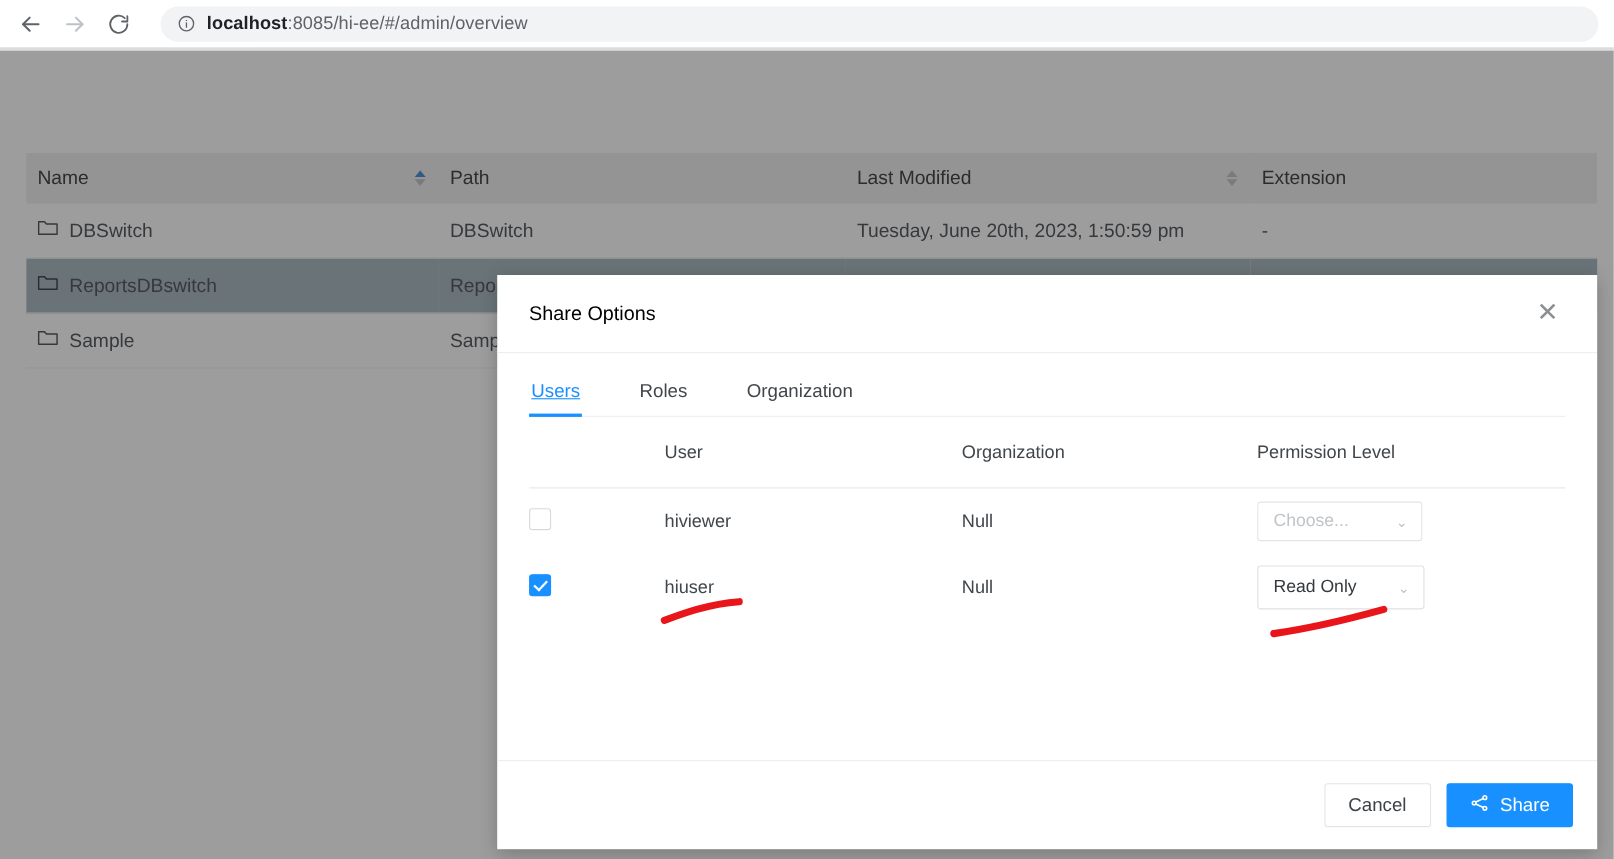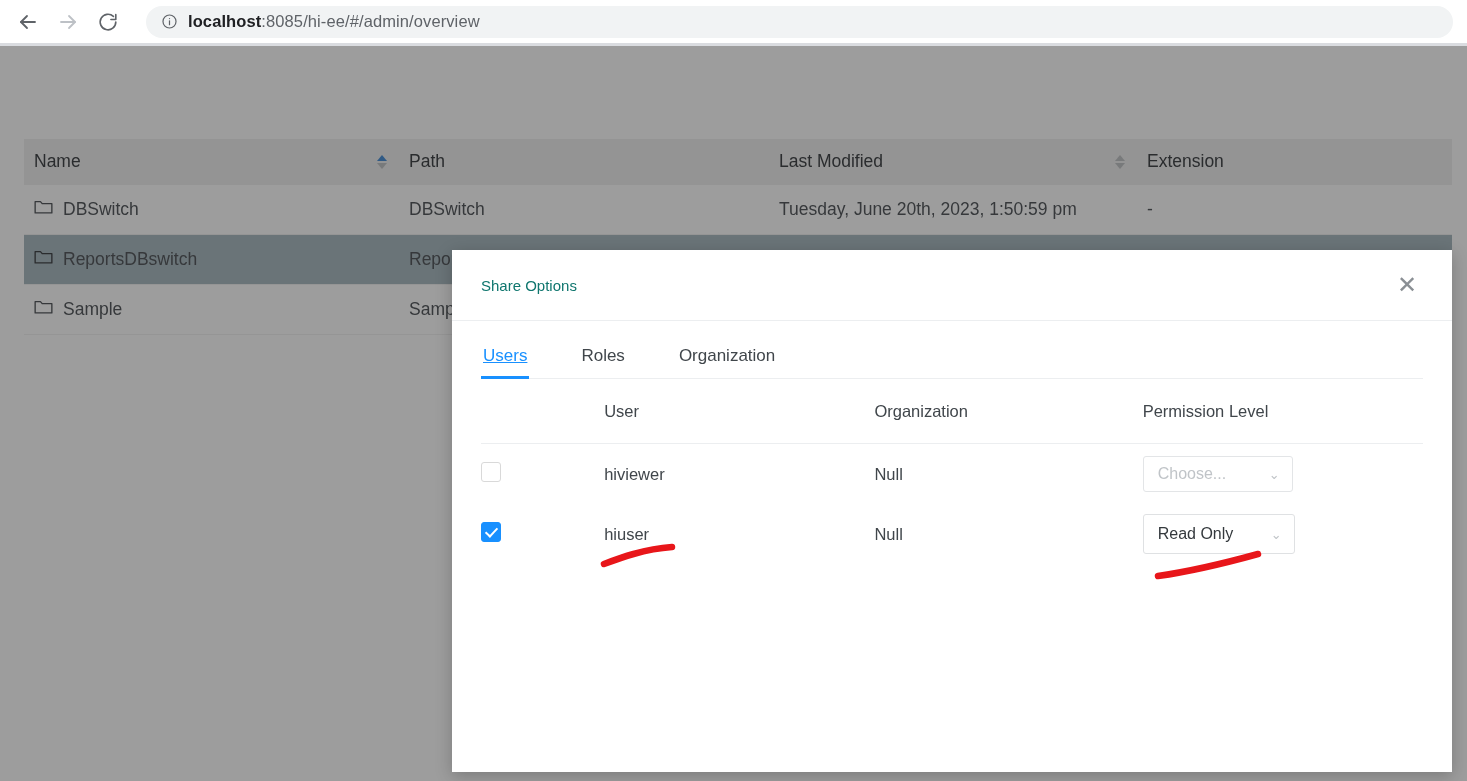--- a/index.html
+++ b/index.html
@@ -188,22 +188,22 @@
     height: 71px;
     flex: none;
     display: flex;
     align-items: center;
     justify-content: space-between;
     padding: 0 29px 0 29px;
     border-bottom: 1px solid #eceef0;
     box-sizing: border-box;
   }
   .modal-title {
-    font-size: 15px;
-    color: #0f766e;
+    font-size: 18px;
+    color: #000000;
     font-weight: 400;
   }
   .modal-close {
     font-size: 24px;
     color: #8a8f94;
     line-height: 1;
     cursor: pointer;
     font-weight: 300;
     padding: 2px 6px;
   }
@@ -534,20 +534,35 @@
             <div class="sel filled">
               <span>Read Only</span>
               <span class="caret">⌄</span>
             </div>
           </td>
         </tr>
       </tbody>
     </table>
   </div>
 
+  <div class="modal-footer">
+    <div class="btn btn-cancel">Cancel</div>
+    <div class="btn btn-share">
+      <span>
+        <svg width="18" height="18" viewBox="0 0 24 24" fill="none" stroke="#ffffff" stroke-width="1.9" stroke-linecap="round" stroke-linejoin="round">
+          <circle cx="18.5" cy="5.5" r="2.2"></circle>
+            <circle cx="5.5" cy="12" r="2.2"></circle>
+            <circle cx="18.5" cy="18.5" r="2.2"></circle>
+          <line x1="7.5" y1="10.8" x2="16.6" y2="6.6"></line>
+            <line x1="7.5" y1="13.2" x2="16.6" y2="17.4"></line>
+        </svg>
+      </span>
+      <span>Share</span>
+    </div>
+  </div>
 </div>
 
 <svg class="annot" style="left:598px; top:538px;" width="90" height="32" viewBox="0 0 90 32">
   <path d="M6 26 C22 20, 46 11, 74 9" stroke="#e8161a" stroke-width="6.5" fill="none" stroke-linecap="round"></path>
 </svg>
 
 <svg class="annot" style="left:1152px; top:548px;" width="130" height="36" viewBox="0 0 130 36">
   <path d="M6 28 C34 24, 70 16, 106 6" stroke="#e8161a" stroke-width="6.5" fill="none" stroke-linecap="round"></path>
 </svg>
 

